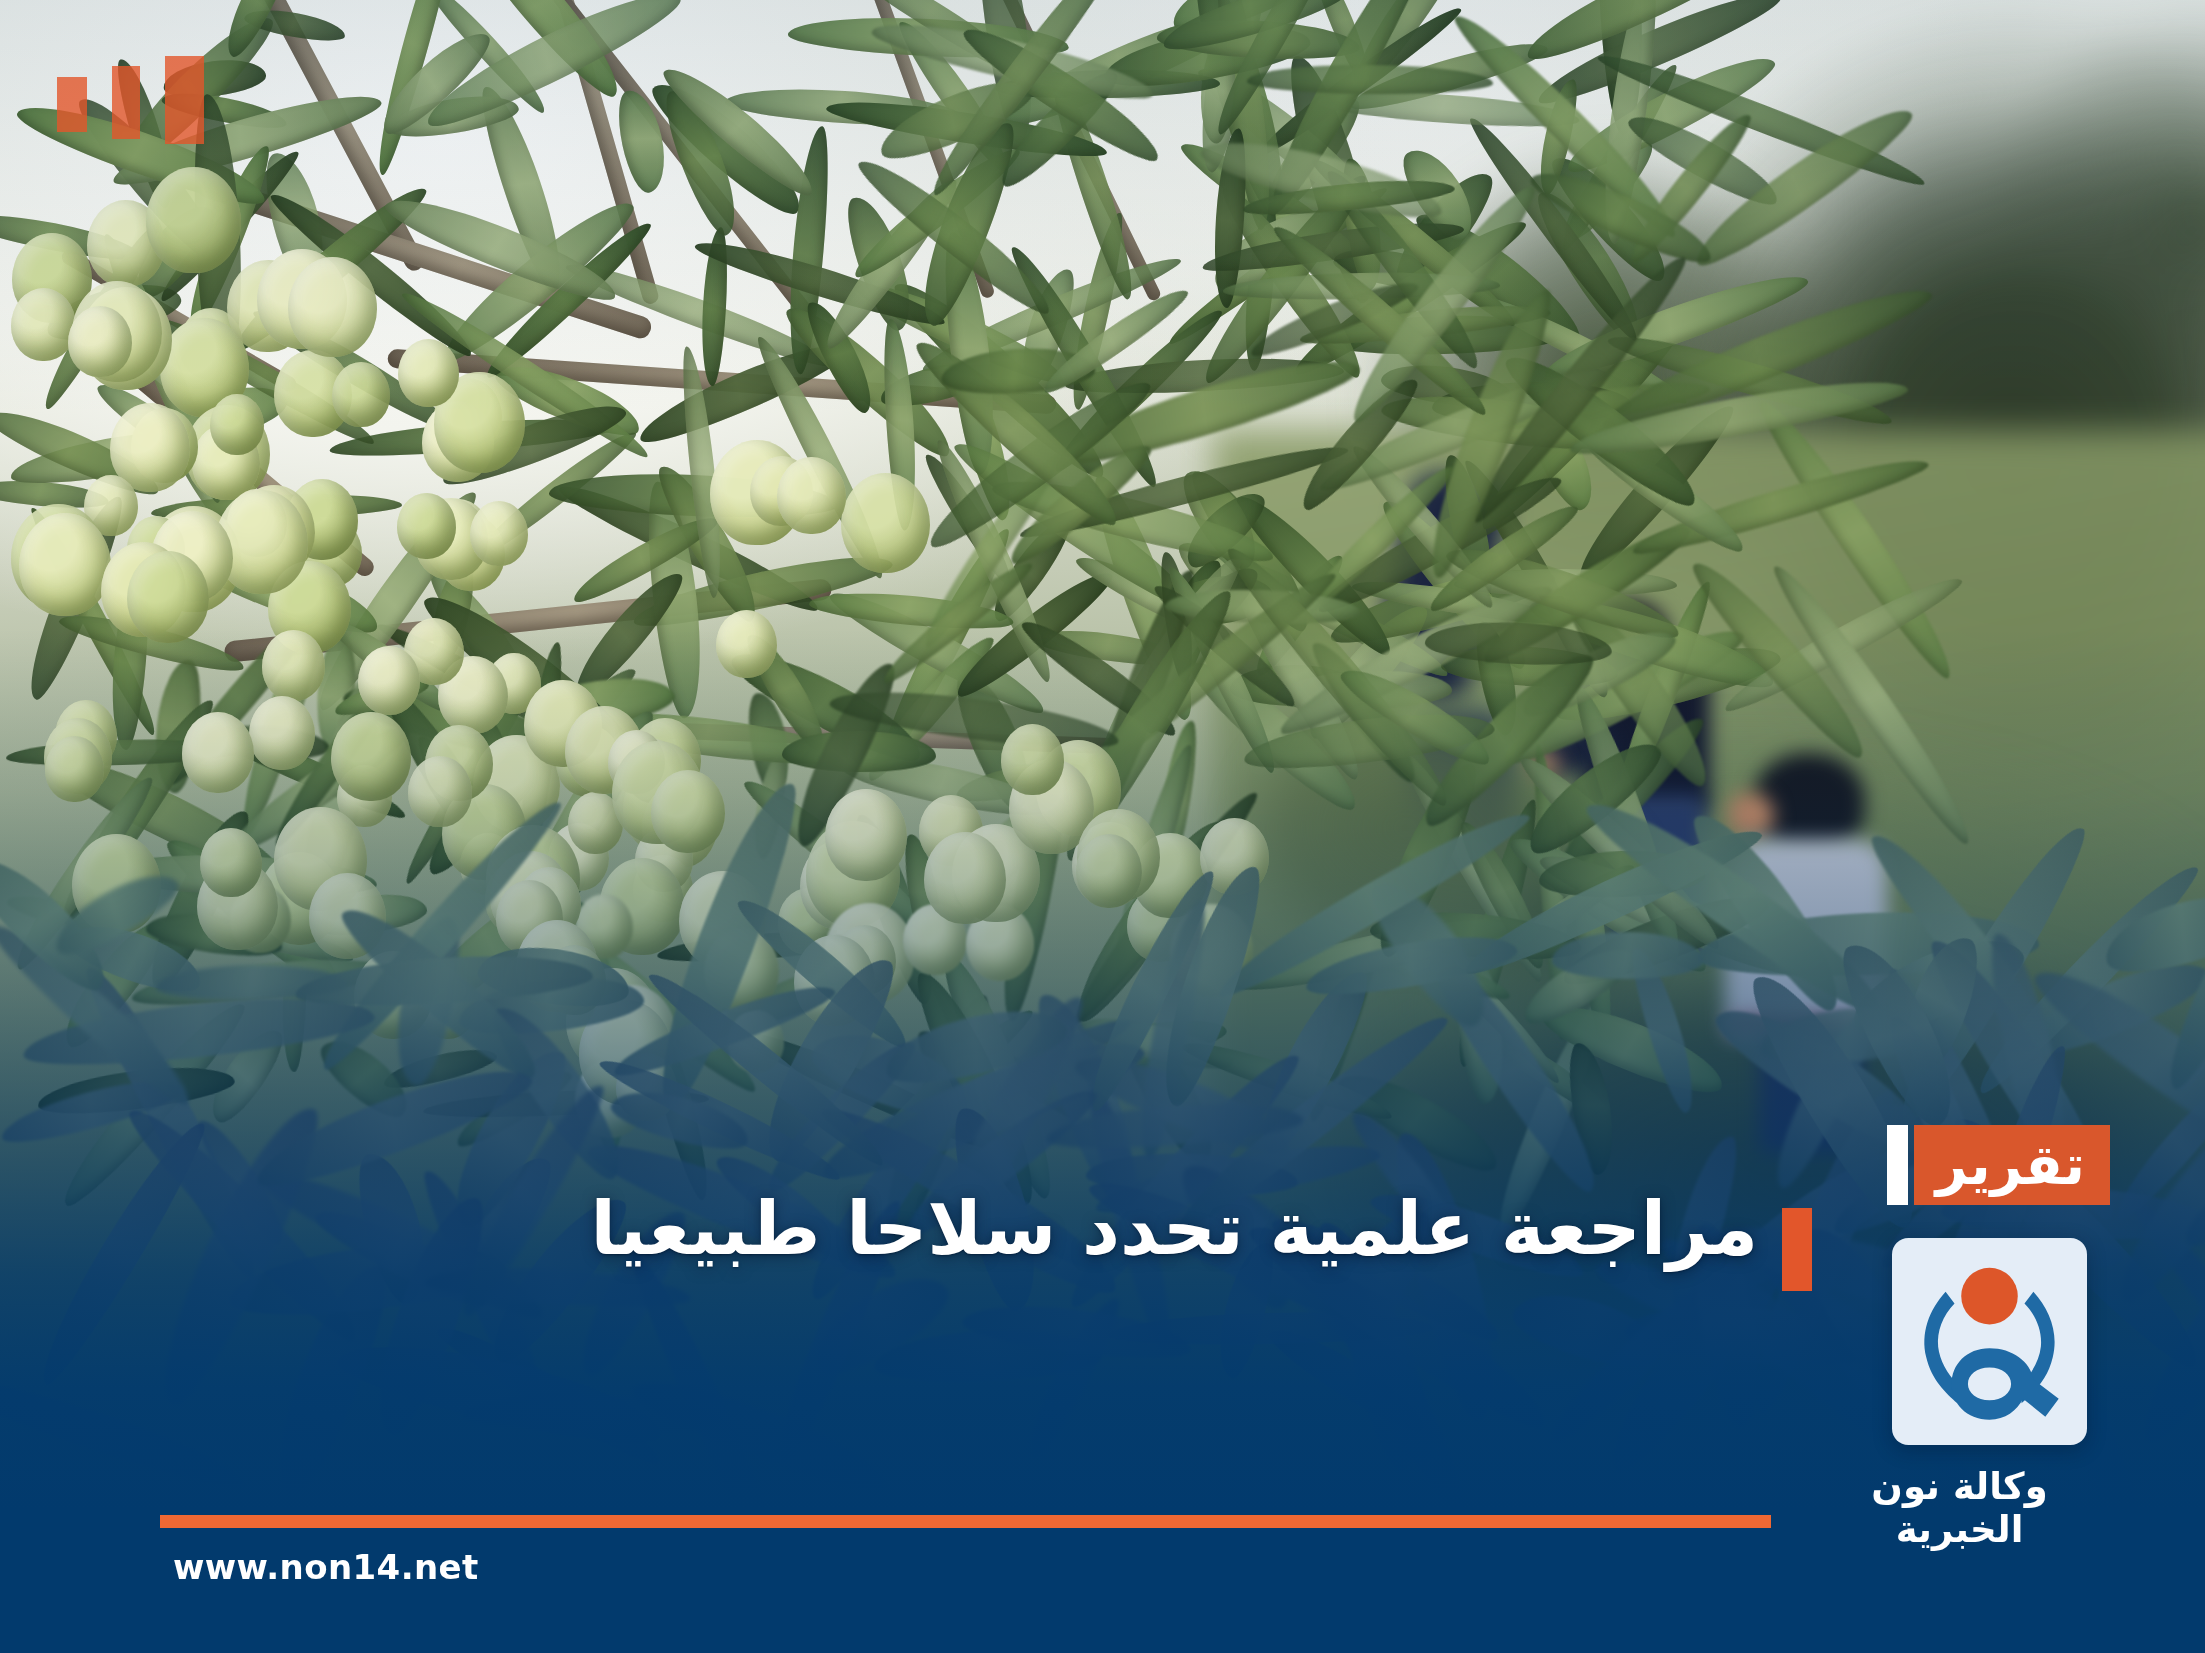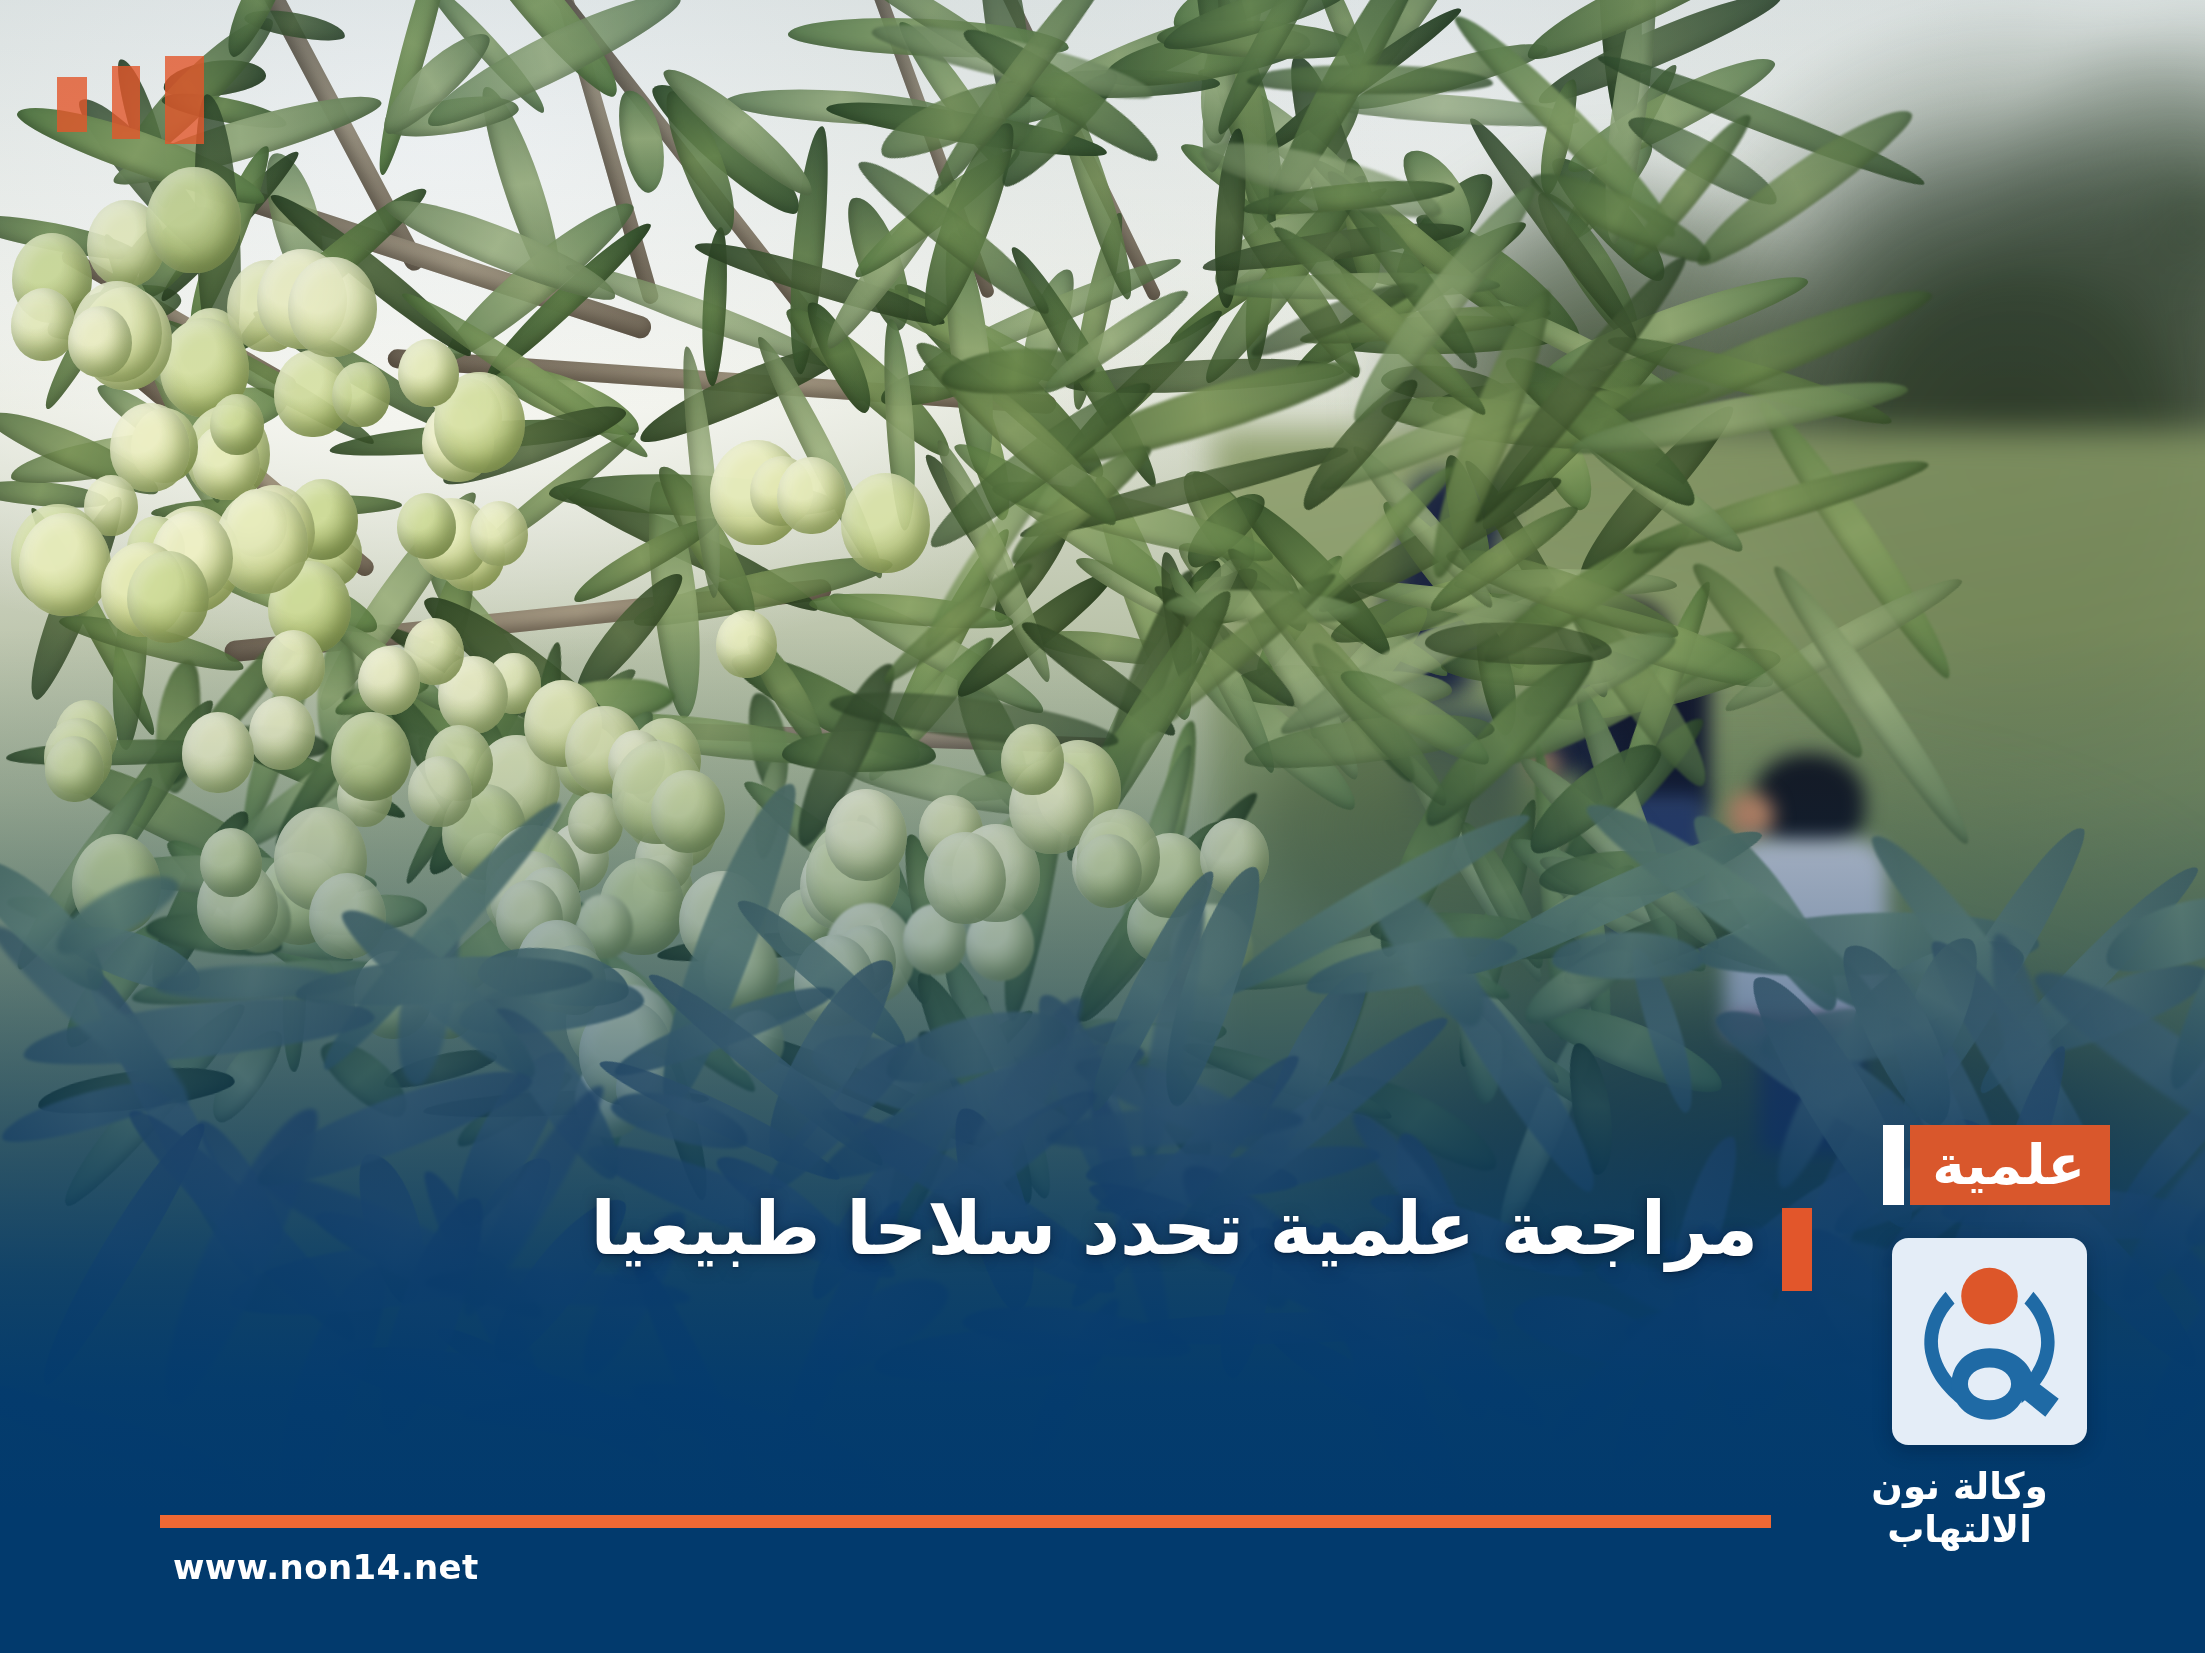--- a/index.html
+++ b/index.html
@@ -963,38 +963,38 @@
     <div class="scrim"></div>
   </div>
 
   <div class="watermark">
     <span class="wm-bar b1"></span>
     <span class="wm-bar b2"></span>
     <span class="wm-bar b3"></span>
   </div>
 
   <div class="badge-wrap">
-    <span class="badge">علمية</span>
+    <span class="badge">تقرير</span>
     <span class="badge-tick"></span>
   </div>
 
   <div class="headline-accent"></div>
   <div class="headline">
     <span class="line l1">مراجعة علمية تحدد سلاحا طبيعيا</span>
   </div>
 
   <div class="logo-box">
     <svg class="logo-svg" viewBox="0 0 262 278" aria-hidden="true">
       <circle cx="131" cy="78" r="38" fill="#dd5629"></circle>
       <path d="M72 72 C 50 96, 38 128, 46 160 C 53 190, 72 208, 88 222 L 88 196 C 74 182, 64 164, 62 146 C 60 126, 68 104, 84 88 Z" fill="#1f6aa5"></path>
       <path d="M190 72 C 212 96, 224 128, 216 160 C 209 190, 190 208, 174 222 L 174 196 C 188 182, 198 164, 200 146 C 202 126, 194 104, 178 88 Z" fill="#1f6aa5"></path>
       <path d="M131 148 C 100 148, 80 170, 80 196 C 80 222, 100 244, 131 244 C 152 244, 168 232, 176 216 L 206 240 L 224 216 L 190 190 C 186 166, 162 148, 131 148 Z
                M131 174 C 148 174, 160 184, 160 196 C 160 208, 148 218, 131 218 C 114 218, 102 208, 102 196 C 102 184, 114 174, 131 174 Z" fill="#1f6aa5"></path>
     </svg>
   </div>
 
-  <div class="agency-name">وكالة نون الالتهاب</div>
+  <div class="agency-name">وكالة نون الخبرية</div>
 
   <div class="rule"></div>
   <div class="url">www.non14.net</div>
 
 </div>
 
 
 </body></html>

